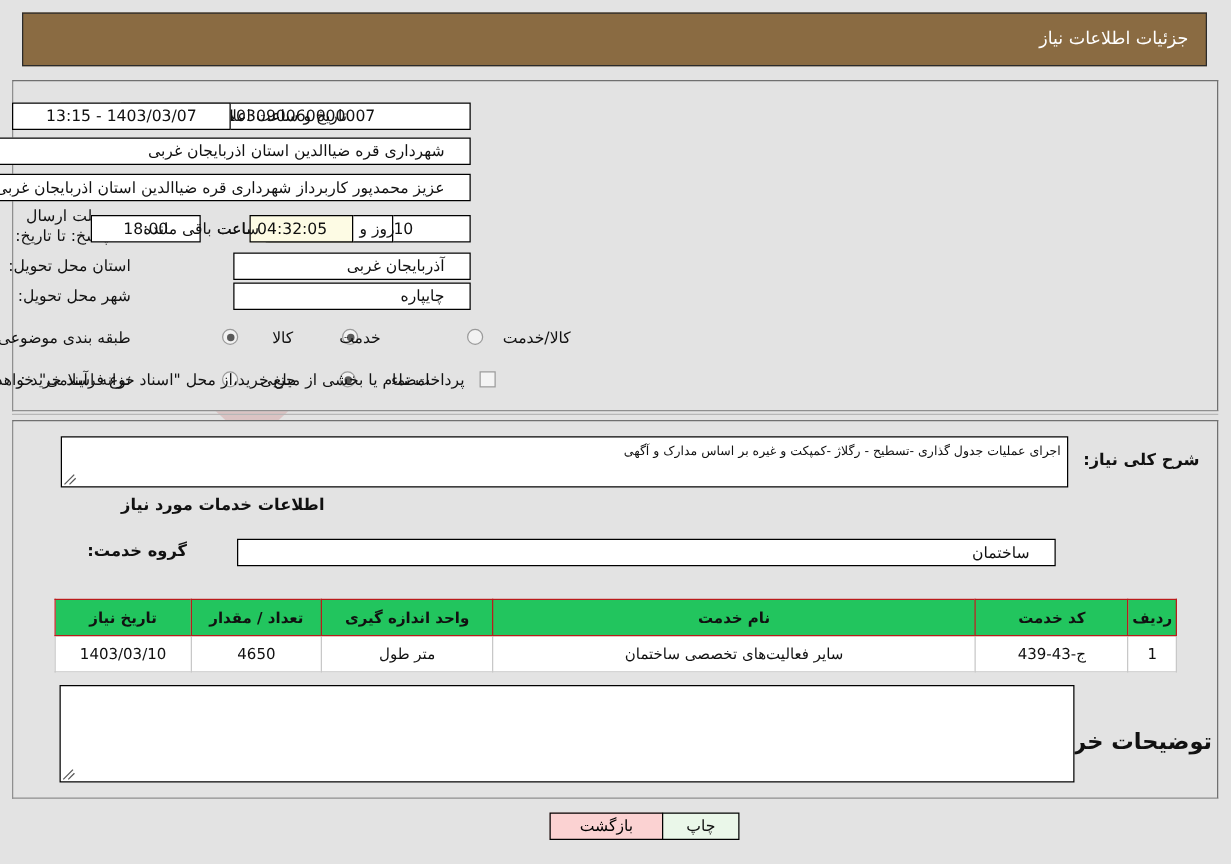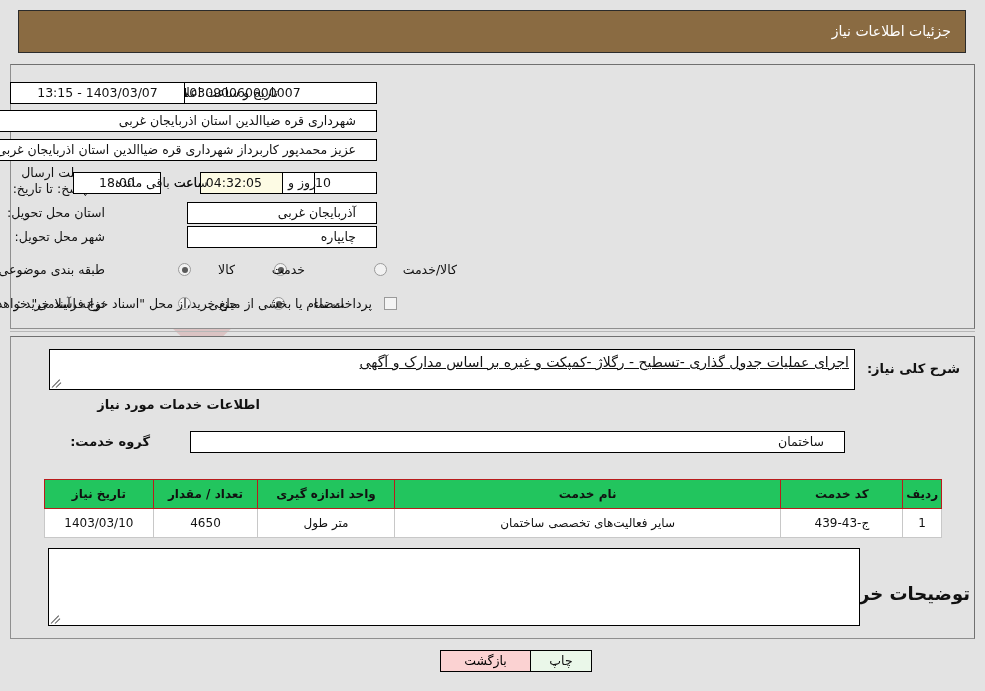--- a/index.html
+++ b/index.html
@@ -151,27 +151,26 @@
     box-sizing: border-box;
     z-index: 12;
   }
 
   
   .ta {
     position: absolute;
     box-sizing: border-box;
     background: #ffffff;
     border: 1px solid #000000;
-    font-size: 14px;
+    font-size: 10px;
     color: #111;
     padding: 3px 5px;
     line-height: 18px;
     overflow: hidden;
     z-index: 12;
-    text-decoration: underline;
   }
   .ta .grip {
     position: absolute;
     left: 2px; bottom: 1px;
     width: 10px; height: 10px;
   }
   .ta .grip i {
     position: absolute;
     background: #555;
     height: 1px;

